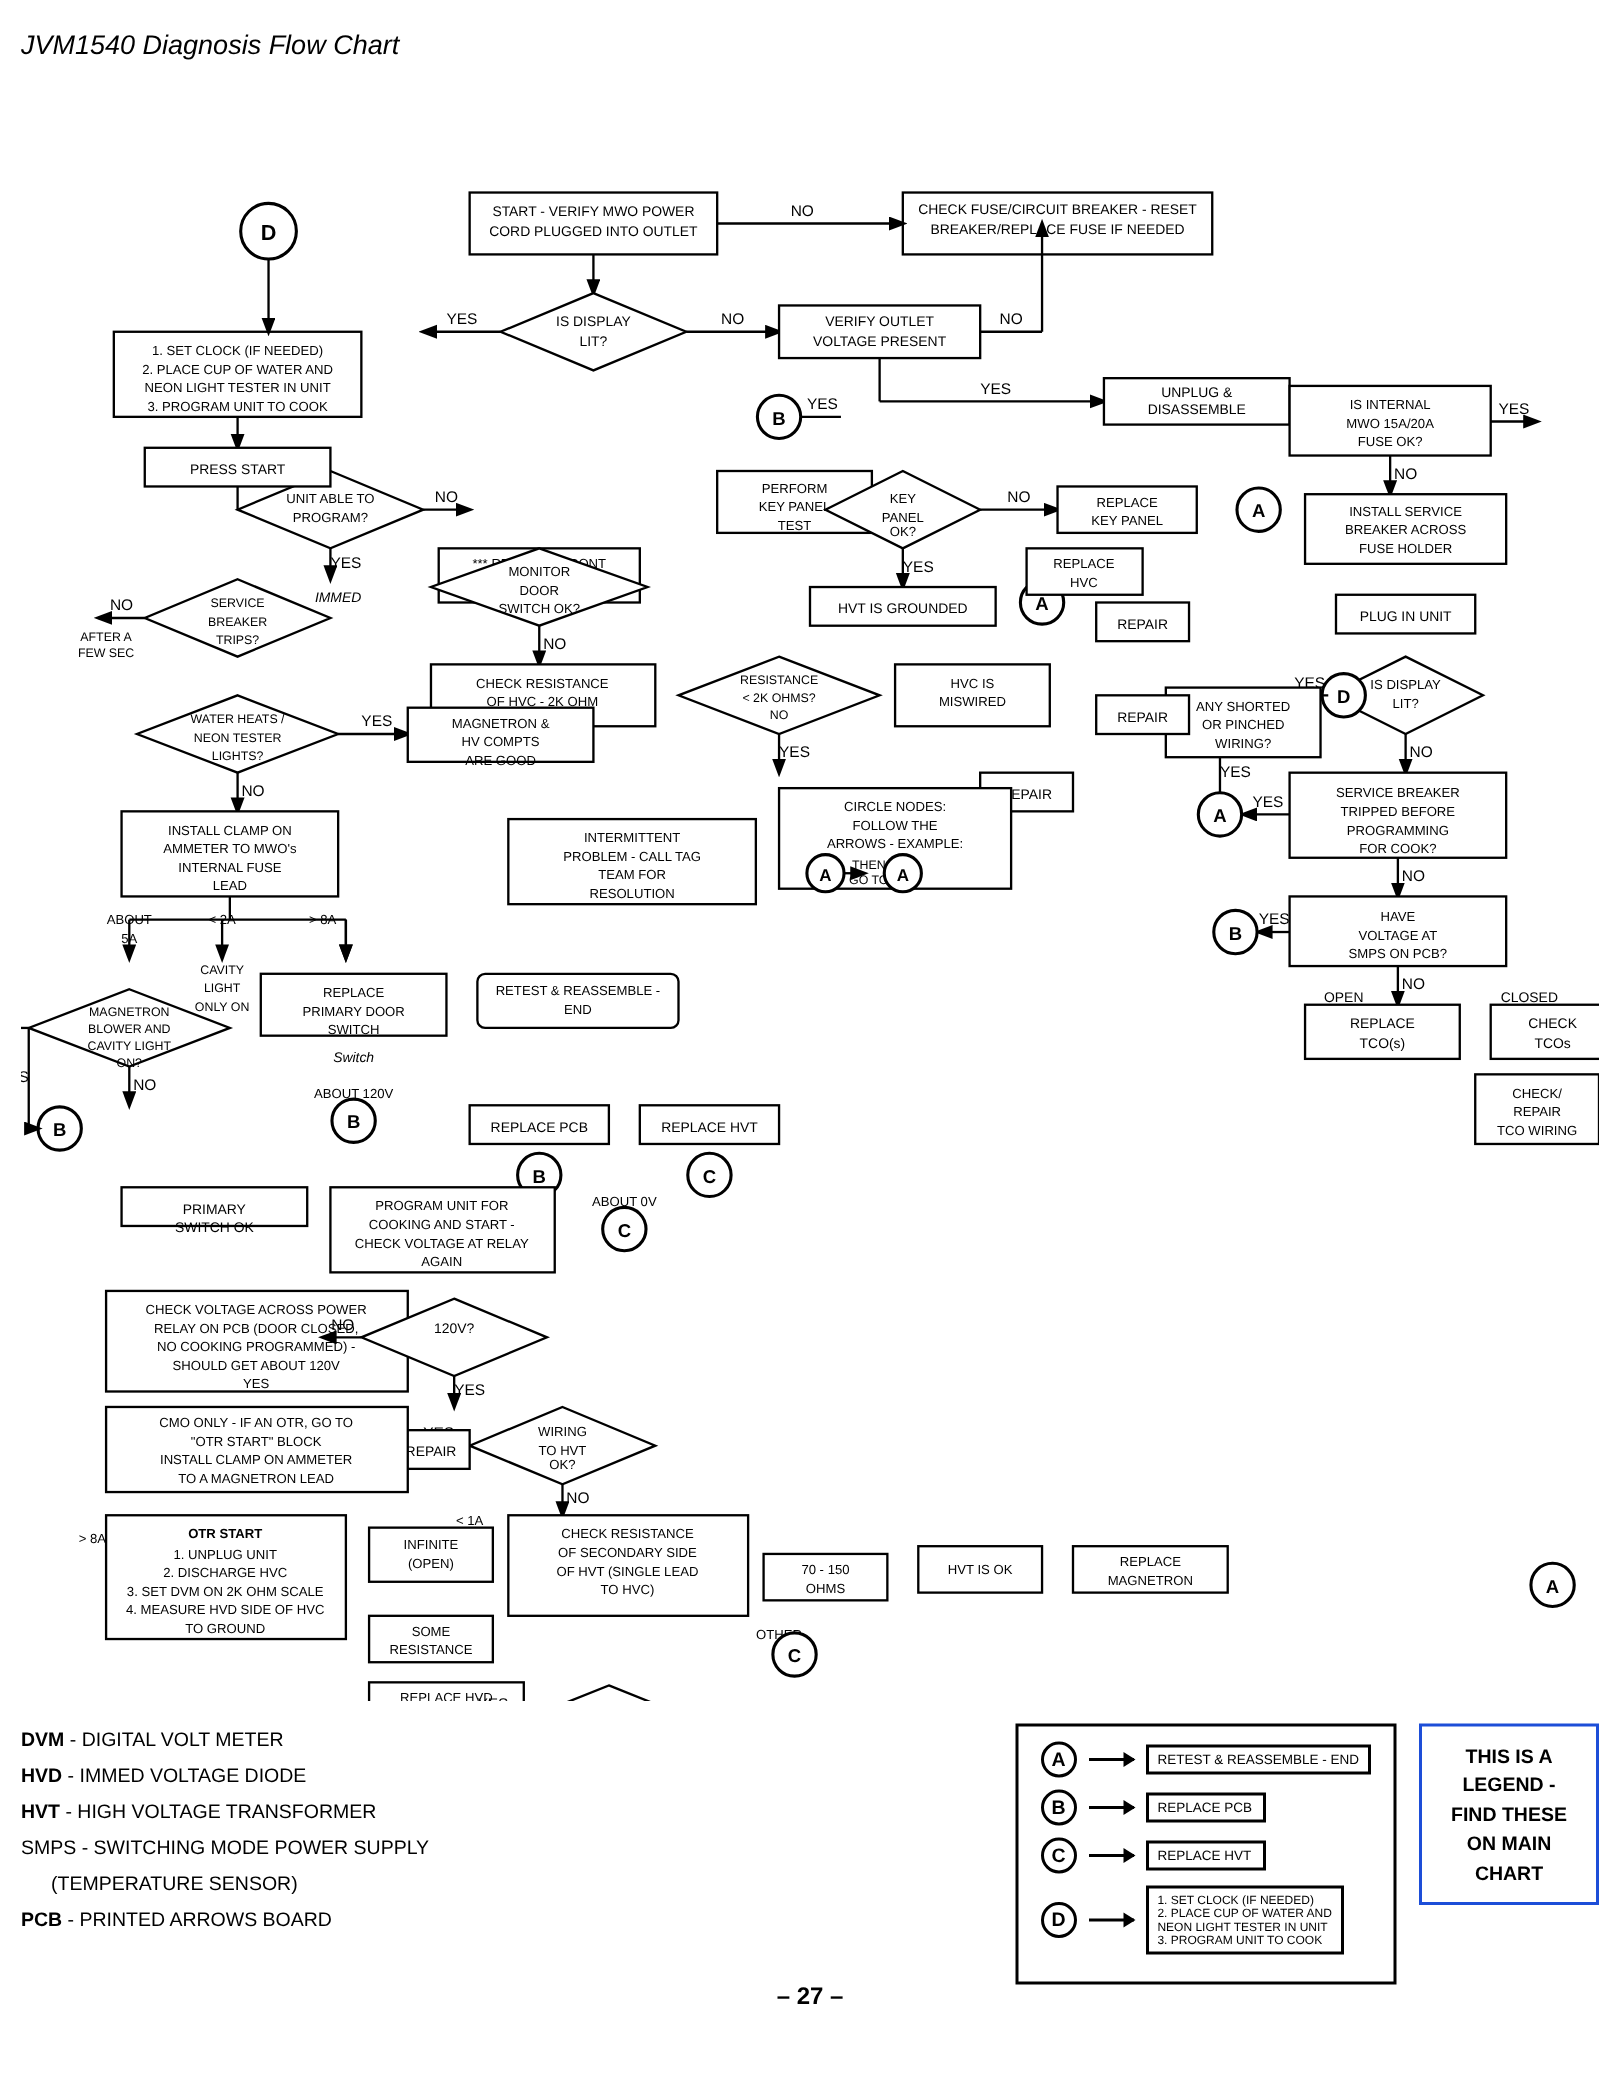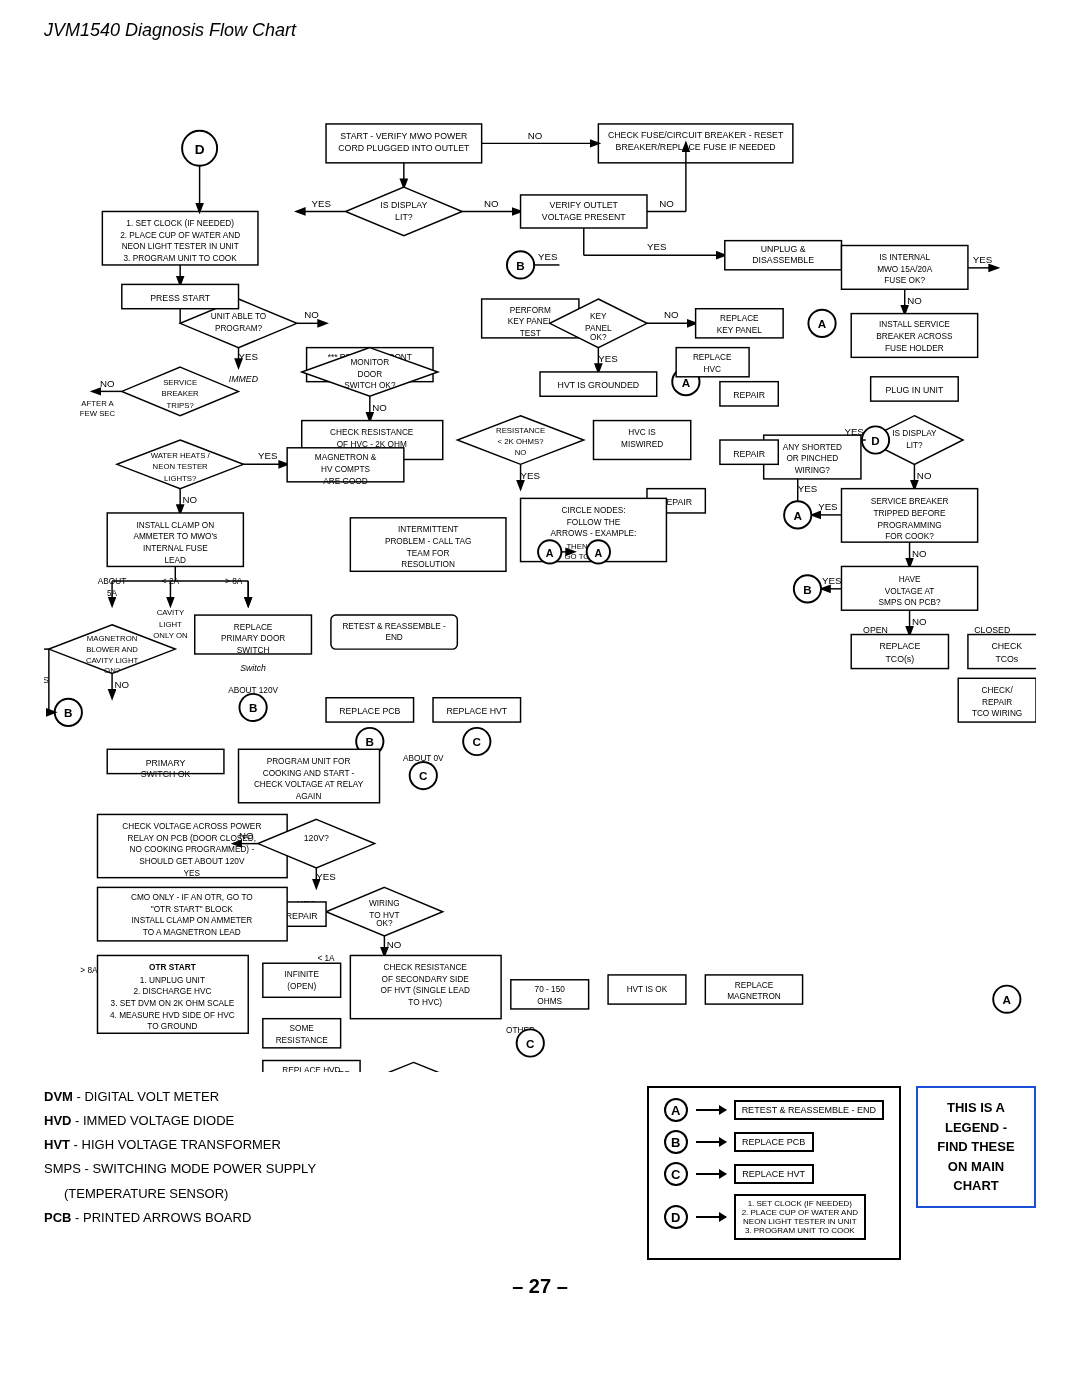--- a/index.html
+++ b/index.html
@@ -8,21 +8,21 @@
       font-family: Arial, Helvetica, sans-serif;
       width: 1080px;
       min-height: 1397px;
       position: relative;
       overflow-x: hidden;
     }
     .page-container {
       width: 1080px;
       min-height: 1397px;
       background: #fff;
-      padding: 20px 44px;
+      padding: 20px 14px;
       position: relative;
     }
     .page-title {
       font-size: 18px;
       font-weight: normal;
       margin-bottom: 10px;
       font-style: italic;
     }
     .flowchart-area {
       width: 100%;
@@ -92,39 +92,38 @@
       right: -1px;
       top: -4px;
       border-left: 8px solid #000;
       border-top: 5px solid transparent;
       border-bottom: 5px solid transparent;
     }
     .legend-dest {
       border: 2px solid #000;
       padding: 3px 6px;
       font-size: 10px;
-      text-align: center;
+      text-align: left;
       min-width: 80px;
     }
     .this-is-legend {
       border: 2px solid #1d4ed8;
       padding: 10px;
       width: 120px;
       text-align: center;
       font-size: 13px;
       font-weight: bold;
       line-height: 1.5;
       display: flex;
       align-items: center;
       justify-content: center;
     }
     .page-number {
       text-align: center;
-      font-size: 20px;
-      margin-top: 15px;
+      font-size: 16px;
       font-weight: bold;
     }
   </style>
 </head>
 <body>
 
 <div class="page-container">
   <div class="page-title">JVM1540 Diagnosis Flow Chart</div>
 
   <div class="flowchart-area">

